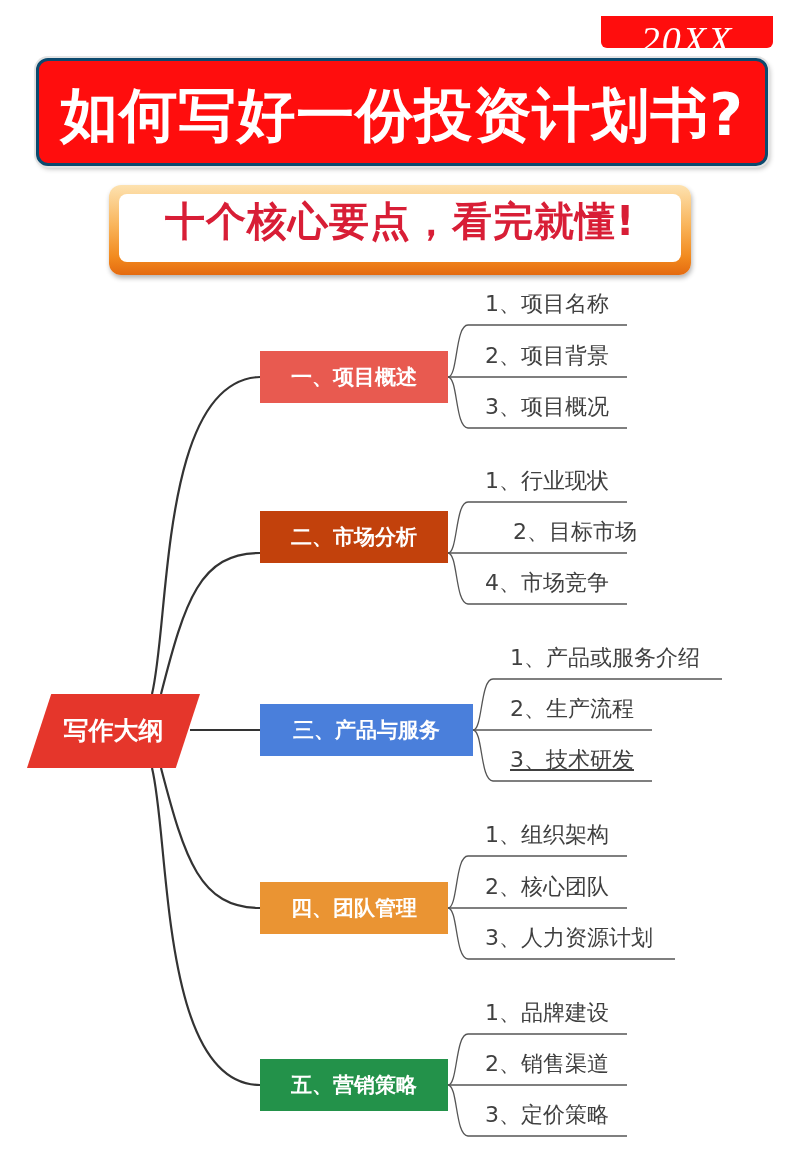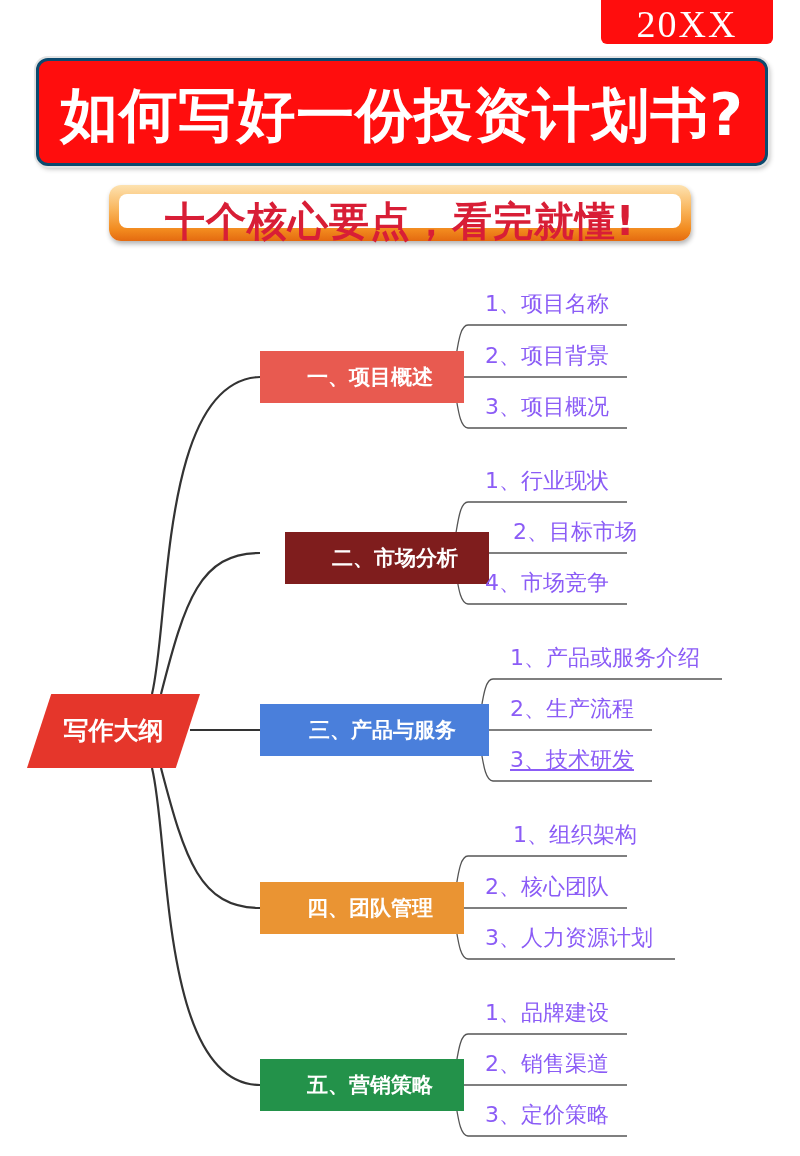--- a/index.html
+++ b/index.html
@@ -2,37 +2,37 @@
 <html><head>
 <meta charset="utf-8">
 <style>
   html, body { margin: 0; padding: 0; }
   body {
     width: 800px; height: 1156px; position: relative; overflow: hidden;
     background: #ffffff;
     font-family: "DejaVu Sans", "Liberation Sans", sans-serif;
   }
   .year-badge {
-    position: absolute; left: 601px; top: 0; width: 172px; height: 44px;
+    position: absolute; left: 601px; top: 16px; width: 172px; height: 32px;
     background: #ff0d0d; border-radius: 0 0 6px 6px;
     color: #fff; text-align: center;
     font-family: "Liberation Serif", "DejaVu Serif", serif;
-    font-size: 38px; line-height: 48px; letter-spacing: 2px;
+    font-size: 38px; line-height: 48px; letter-spacing: 2px; font-style: italic;
   }
   .title-bar {
     position: absolute; left: 36px; top: 58px; width: 732px; height: 108px;
     background: #ff0d0d; border-radius: 12px;
     border: 3px solid #0c4a6e;
     box-shadow: 0 0 0 2px #e3e3e3, 2px 3px 5px rgba(0,0,0,0.25);
     color: #fff; text-align: center;
     font-size: 58px; font-weight: bold; line-height: 108px; letter-spacing: 1px;
     box-sizing: border-box;
   }
   .subtitle-bar {
-    position: absolute; left: 109px; top: 185px; width: 582px; height: 56px;
+    position: absolute; left: 109px; top: 185px; width: 582px; height: 90px;
     border-radius: 12px;
     background: linear-gradient(180deg, #fde2b0 0%, #f9b45a 45%, #f28a1e 80%, #e46a10 100%);
     box-shadow: 1px 3px 5px rgba(0,0,0,0.3);
   }
   .subtitle-inner {
     position: absolute; left: 10px; top: 9px; right: 10px; bottom: 13px;
     background: #ffffff; border-radius: 8px;
     color: #d81e36; text-align: center;
     font-size: 40px; font-weight: bold; line-height: 55px; letter-spacing: 1px;
   }
@@ -45,24 +45,24 @@
     background: #e5362b;
     clip-path: polygon(14% 0, 100% 0, 86% 100%, 0 100%);
   }
   .root-label {
     position: absolute; inset: 0; color: #fff; text-align: center;
     font-size: 25px; font-weight: bold; line-height: 74px;
   }
   .branch {
     position: absolute; left: 260px; height: 52px; width: 188px;
     color: #fff; text-align: center; font-weight: bold;
-    font-size: 21px; line-height: 52px; white-space: nowrap; padding-left: 16px;
+    font-size: 21px; line-height: 52px; white-space: nowrap;
   }
   .leaf {
-    position: absolute; font-size: 22px; color: #8b5cf6; white-space: nowrap;
+    position: absolute; font-size: 22px; color: #404040; white-space: nowrap;
     line-height: 30px;
     text-align: right;
   }
 </style>
 </head>
 <body>
 
 <div class="year-badge">20XX</div>
 
 <div class="title-bar">如何写好一份投资计划书?</div>
@@ -111,31 +111,31 @@
 <div class="root">
   <div class="root-shape"></div>
   <div class="root-label">写作大纲</div>
 </div>
 
 <div class="branch" style="top:351px; background:#e85a50;">一、项目概述</div>
 <div class="leaf" style="left:485px; top:289px;">1、项目名称</div>
 <div class="leaf" style="left:485px; top:341px;">2、项目背景</div>
 <div class="leaf" style="left:485px; top:392px;">3、项目概况</div>
 
-<div class="branch" style="top:532px; background:#7f1d1d;margin-left:25px;">二、市场分析</div>
+<div class="branch" style="top:511px; background:#c2410c;">二、市场分析</div>
 <div class="leaf" style="left:485px; top:466px;">1、行业现状</div>
 <div class="leaf" style="left:513px; top:517px;">2、目标市场</div>
 <div class="leaf" style="left:485px; top:568px;">4、市场竞争</div>
 
 <div class="branch" style="top:704px; width:213px; background:#4a7fdb;">三、产品与服务</div>
 <div class="leaf" style="left:510px; top:643px;">1、产品或服务介绍</div>
 <div class="leaf" style="left:510px; top:694px;">2、生产流程</div>
 <div class="leaf" style="left:510px; top:745px;text-decoration:underline;">3、技术研发</div>
 
 <div class="branch" style="top:882px; background:#ea9433;">四、团队管理</div>
-<div class="leaf" style="left:485px; top:820px;margin-left:28px;">1、组织架构</div>
+<div class="leaf" style="left:485px; top:820px;">1、组织架构</div>
 <div class="leaf" style="left:485px; top:872px;">2、核心团队</div>
 <div class="leaf" style="left:485px; top:923px;">3、人力资源计划</div>
 
 <div class="branch" style="top:1059px; background:#23924a;">五、营销策略</div>
 <div class="leaf" style="left:485px; top:998px;">1、品牌建设</div>
 <div class="leaf" style="left:485px; top:1049px;">2、销售渠道</div>
 <div class="leaf" style="left:485px; top:1100px;">3、定价策略</div>
 
 </body></html>

